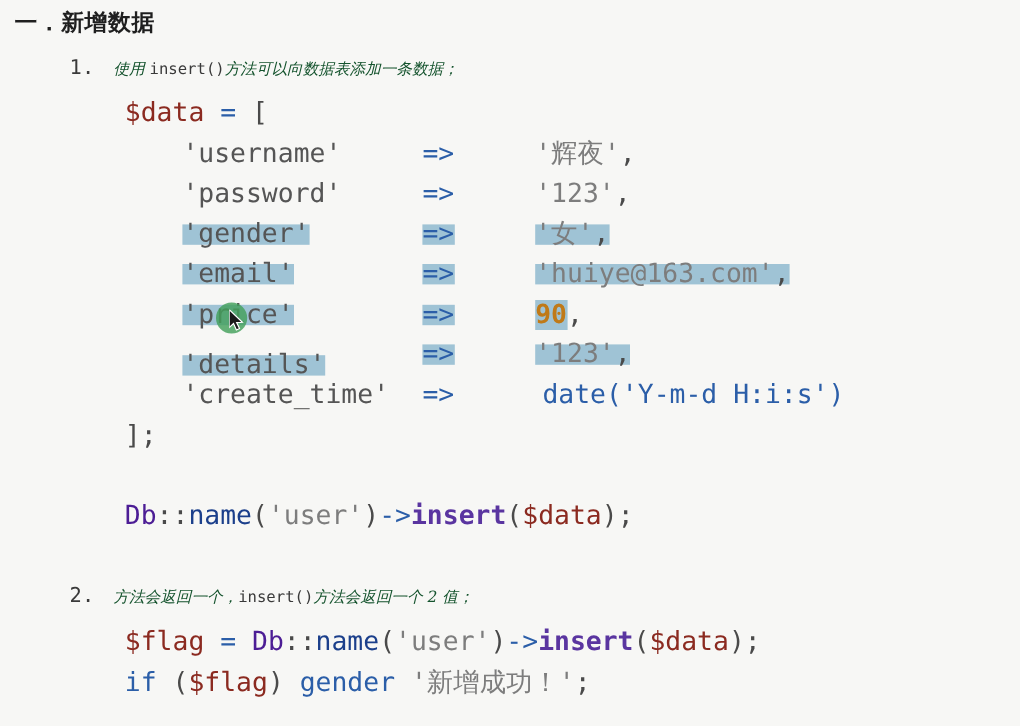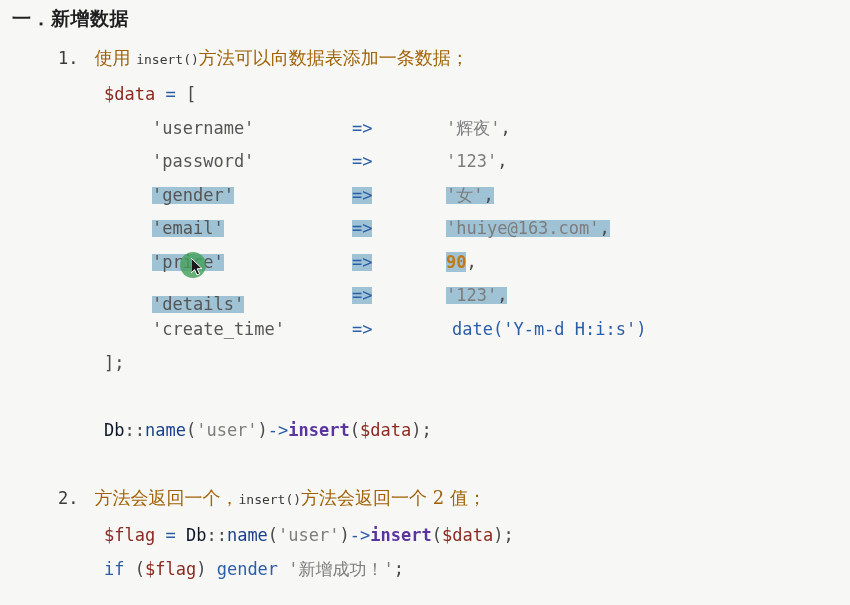--- a/index.html
+++ b/index.html
@@ -46,52 +46,53 @@
     white-space: nowrap;
   }
   .li .num {
     font-family: "DejaVu Sans Mono", "Liberation Mono", monospace;
     font-size: 17px;
     color: #3a3a3a;
     font-weight: normal;
   }
   .li .cn {
     font-family: "DejaVu Serif", "Liberation Serif", serif;
-    font-size: 18px;
-    color: #a16207;
+    font-size: 13px;
+    color: #14532d;
+    font-style: italic;
   }
   .li .mono {
     font-family: "DejaVu Sans Mono", "Liberation Mono", monospace;
     font-size: 13px;
     color: #3a3a3a;
   }
 
   #li-1 { left: 58px; top: 46px; }
   #li-2 { left: 58px; top: 486px; }
 
   
   .code {
     position: absolute;
     left: 104px;
     font-family: "DejaVu Sans Mono", "Liberation Mono", monospace;
-    font-size: 17px;
+    font-size: 22px;
     line-height: 17px;
     color: #555555;
     white-space: pre;
   }
 
   
   .t-var    { color: #8b2a20; }          
   .t-op     { color: #2b5ea8; }          
   .t-punc   { color: #4a4a4a; }          
   .t-str    { color: #7d7d7d; }          
   .t-num    { color: #c07a18; font-weight: bold; }  
   .t-fn     { color: #1b3f8b; font-weight: normal; }  
   .t-fn2    { color: #5a35a0; font-weight: bold; }  
-  .t-cls    { color: #0f172a; }          
+  .t-cls    { color: #4c1d95; }          
   .t-kw     { color: #2b5ea8; }          
   .t-date   { color: #2b5ea8; }          
 
   
   .sel {
     background: #9fc3d5;
   }
 
   
   .cursor {

